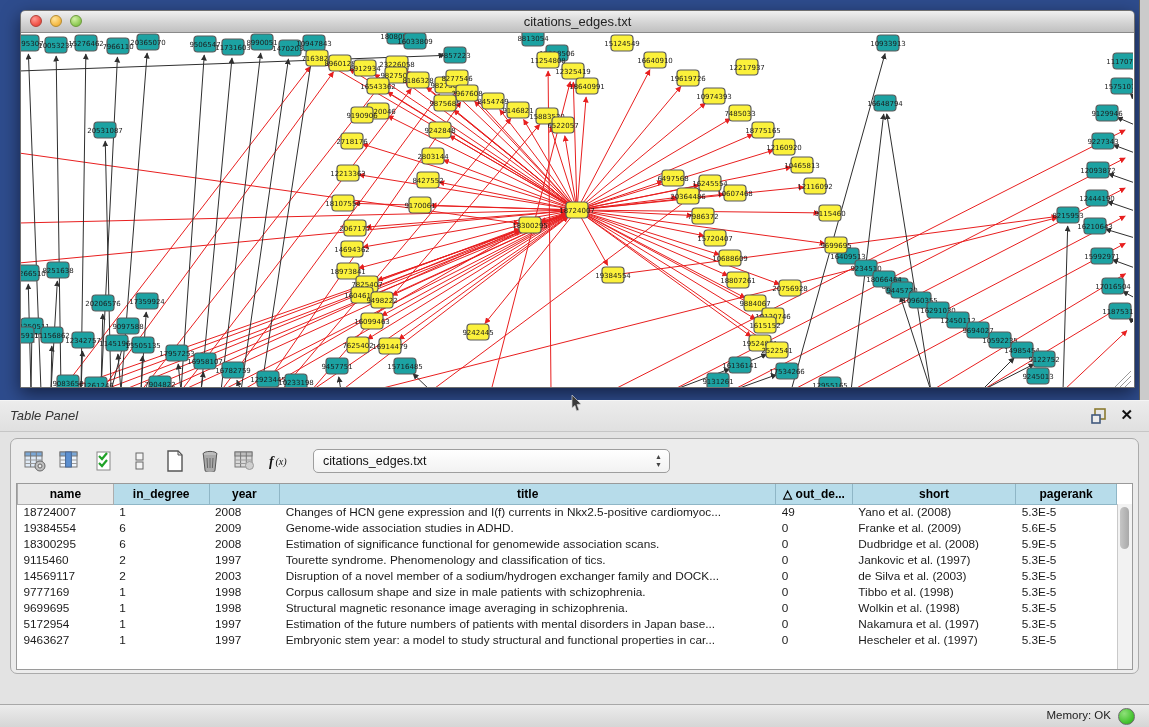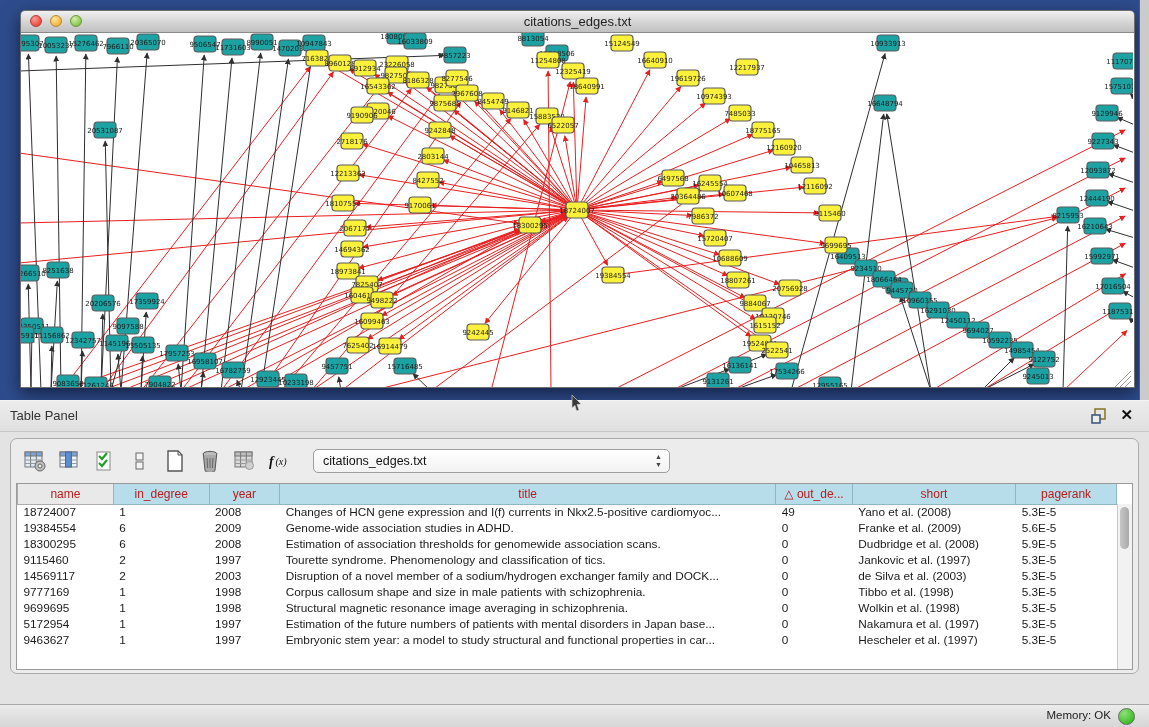--- a/index.html
+++ b/index.html
@@ -22,36 +22,36 @@
 
   
   #right-strip{position:absolute;right:0;top:0;width:9px;height:400px;background:#cbcbcb;border-left:1px solid #5a5a5a;}
 
   
   #cursor{position:absolute;left:571px;top:395px;z-index:50;}
 
   
   #table-panel{position:absolute;left:0;top:400px;width:1149px;height:305px;background:#e3e3e3;border-top:1px solid #f5f5f5;}
   #panel-header{height:30px;position:relative;border-bottom:1px solid #c6c6c6;background:linear-gradient(#ececec,#e0e0e0);}
-  #panel-title{position:absolute;left:10px;top:7px;font-size:13px;color:#333;}
+  #panel-title{position:absolute;left:10px;top:7px;font-size:13px;color:#333;font-style:italic;}
   #float-icon{position:absolute;right:42px;top:7px;width:16px;height:16px;}
   #close-icon{position:absolute;right:16px;top:6px;font-size:15px;font-weight:bold;color:#111;line-height:16px;}
   #panel-body{position:absolute;left:10px;top:37px;width:1127px;height:234px;background:#ececec;
     border:1px solid #ababab;border-radius:7px;}
   
   #toolbar{position:absolute;left:12px;top:6px;height:32px;display:flex;align-items:center;gap:11px;}
   .tb-icon{width:24px;height:24px;display:flex;align-items:center;justify-content:center;}
   #table-selector{width:355px;height:22px;margin-left:10px;background:linear-gradient(#ffffff,#f2f2f2);
     border:1px solid #9e9e9e;border-radius:5px;display:flex;align-items:center;position:relative;}
   #table-selector span.val{font-size:12.5px;color:#111;padding-left:9px;}
   #selector-arrows{position:absolute;right:7px;top:3px;font-size:7px;line-height:8px;color:#444;text-align:center;}
   
   #table-wrap{position:absolute;left:5px;top:44px;width:1115px;height:185px;background:#fff;border:1px solid #9a9a9a;overflow:hidden;}
   table{border-collapse:collapse;table-layout:fixed;width:1100px;}
-  th{height:20px;font-size:12px;font-weight:normal;color:#b91c1c;text-align:center;
+  th{height:20px;font-size:12px;font-weight:bold;color:#000000;text-align:center;
      background:#b7dcea;border:1px solid #8fb6c6;border-top:none;box-sizing:border-box;}
   th:first-child{background:#e9e9e9;border-color:#adadad;}
   td{height:16px;font-size:11.8px;color:#1b1b1b;padding:0 4px 0 6px;white-space:nowrap;overflow:hidden;box-sizing:border-box;}
   tbody tr td{border:none;}
   #vscroll{position:absolute;right:0;top:20px;bottom:0;width:14px;background:#f2f2f2;border-left:1px solid #c9c9c9;}
   #vscroll .thumb{position:absolute;left:2px;top:3px;width:9px;height:42px;border-radius:5px;background:linear-gradient(90deg,#c6c6c6,#a9a9a9);}
   
   #tabs{position:absolute;left:0;right:0;top:274px;display:flex;justify-content:center;}
   #tabs .seg{display:flex;border:1px solid #9a9a9a;border-radius:4px;overflow:hidden;background:#fff;box-shadow:0 1px 0 rgba(255,255,255,.7);}
   #tabs .tab{font-size:12.5px;padding:2px 14px 3px 14px;color:#111;background:linear-gradient(#ffffff,#efefef);border-right:1px solid #b5b5b5;}
@@ -910,21 +910,21 @@
                 <td>2009</td>
                 <td>Genome-wide association studies in ADHD.</td>
                 <td>0</td>
                 <td>Franke et al. (2009)</td>
                 <td>5.6E-5</td>
               </tr>
               <tr>
                 <td>18300295</td>
                 <td>6</td>
                 <td>2008</td>
-                <td>Estimation of association thresholds for genomewide association scans.</td>
+                <td>Estimation of significance functional for genomewide association scans.</td>
                 <td>0</td>
                 <td>Dudbridge et al. (2008)</td>
                 <td>5.9E-5</td>
               </tr>
               <tr>
                 <td>9115460</td>
                 <td>2</td>
                 <td>1997</td>
                 <td>Tourette syndrome. Phenomenology and classification of tics.</td>
                 <td>0</td>

